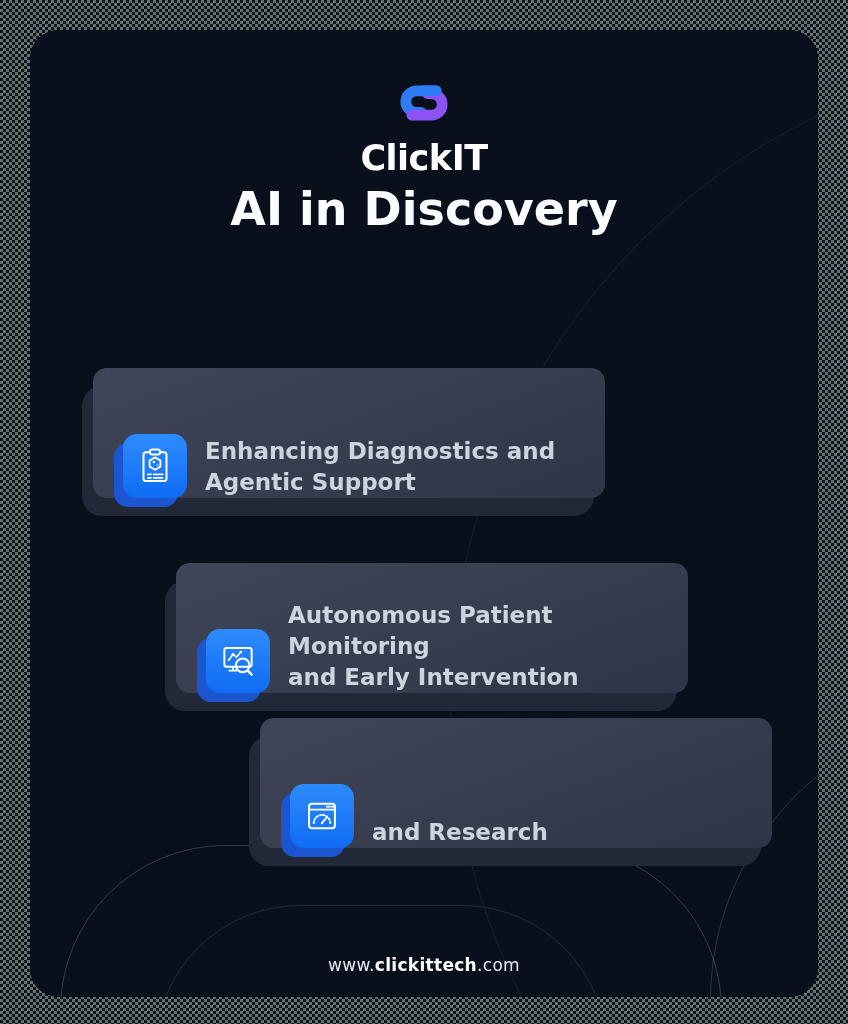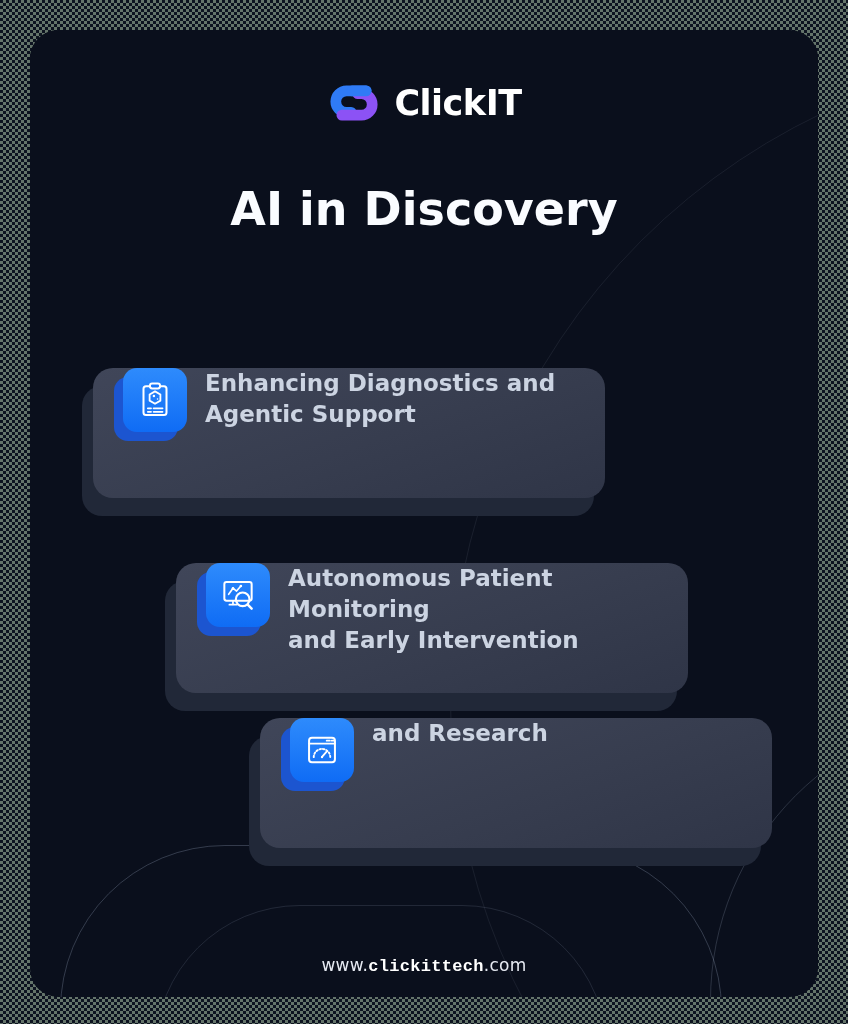--- a/index.html
+++ b/index.html
@@ -15,39 +15,39 @@
   }
   
   .deco{position:absolute;border:1.5px solid rgba(163,177,201,0.28);pointer-events:none;}
   .deco.pill1{left:30px;top:815px;width:660px;height:330px;border-radius:165px;}
   .deco.circle2{left:680px;top:680px;width:580px;height:580px;border-radius:50%;border-color:rgba(163,177,201,0.22);}
   .deco.circle3{left:420px;top:20px;width:1300px;height:1300px;border-radius:50%;border-color:rgba(163,177,201,0.10);}
   .deco.pill4{left:125px;top:875px;width:450px;height:290px;border-radius:145px;border-color:rgba(163,177,201,0.16);}
 
   .logo-row{
     position:absolute;top:50px;left:0;width:100%;
-    display:flex;justify-content:center;align-items:center;gap:12px;z-index:3;
+    display:flex;justify-content:center;align-items:center;gap:12px;z-index:3;flex-direction:column;
   }
   .logo-mark{width:56px;height:46px;display:block;}
   .brand-name{font-size:35px;font-weight:700;color:#ffffff;letter-spacing:-0.5px;}
 
   .title{
     position:absolute;top:150px;left:0;width:100%;text-align:center;z-index:3;
     color:#fafcff;font-size:46px;font-weight:700;line-height:58px;letter-spacing:0px;
   }
 
   .card{position:absolute;width:512px;height:130px;z-index:2;}
   .card-back{
     position:absolute;left:0;top:0;width:100%;height:100%;
     transform:translate(-11px,18px);background:#212838;border-radius:20px;
   }
   .card-front{
     position:absolute;left:0;top:0;width:100%;height:100%;
     background:linear-gradient(160deg,#404659 0%,#373d4f 55%,#2f3547 100%);
-    border-radius:20px;display:flex;align-items:flex-start;padding:0 24px 0 30px;
+    border-radius:14px;display:flex;align-items:flex-end;padding:0 24px 0 30px;
     box-sizing:border-box;
   }
   .card1{left:63px;top:338px;}
   .card2{left:146px;top:513px;margin-top:20px;}
   .card3{left:230px;top:688px;}
 
   .tile-wrap{position:relative;width:64px;height:64px;flex:0 0 auto;}
   .tile-back{position:absolute;left:0;top:0;width:64px;height:64px;border-radius:14px;
     background:#1c55d0;transform:translate(-9px,9px);}
   .tile{position:relative;width:64px;height:64px;border-radius:14px;z-index:1;
@@ -56,21 +56,21 @@
   .tile svg{width:46px;height:46px;display:block;}
 
   .card-label{
     margin-left:18px;color:#ccd4e2;font-size:23px;font-weight:700;line-height:31px;
   }
 
   .footer{
     position:absolute;top:925px;left:0;width:100%;text-align:center;z-index:3;
     color:#e6eaf2;font-size:17px;font-weight:400;letter-spacing:0.3px;
   }
-  .footer .domain{font-weight:700;color:#ffffff;font-family:Liberation Mono, monospace;}
+  .footer .domain{font-weight:700;color:#ffffff;}
   .footer a{color:inherit;text-decoration:none;}
 </style>
 </head>
 <body>
 
 <div class="poster">
 
   <div class="deco pill1"></div>
   <div class="deco circle2"></div>
   <div class="deco circle3"></div>

